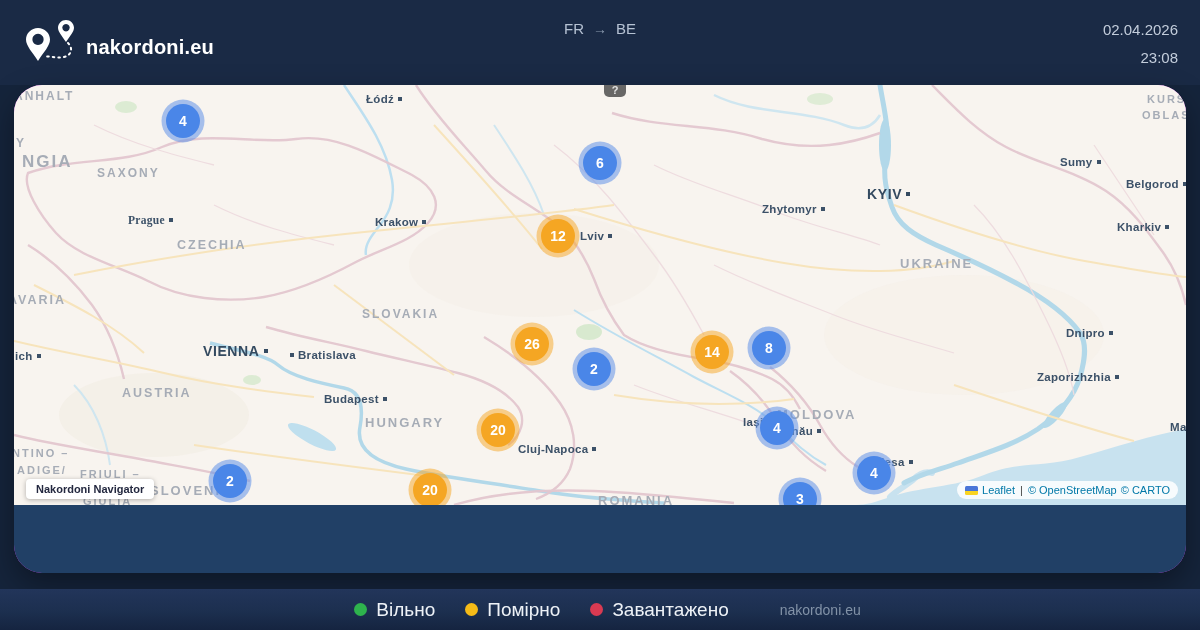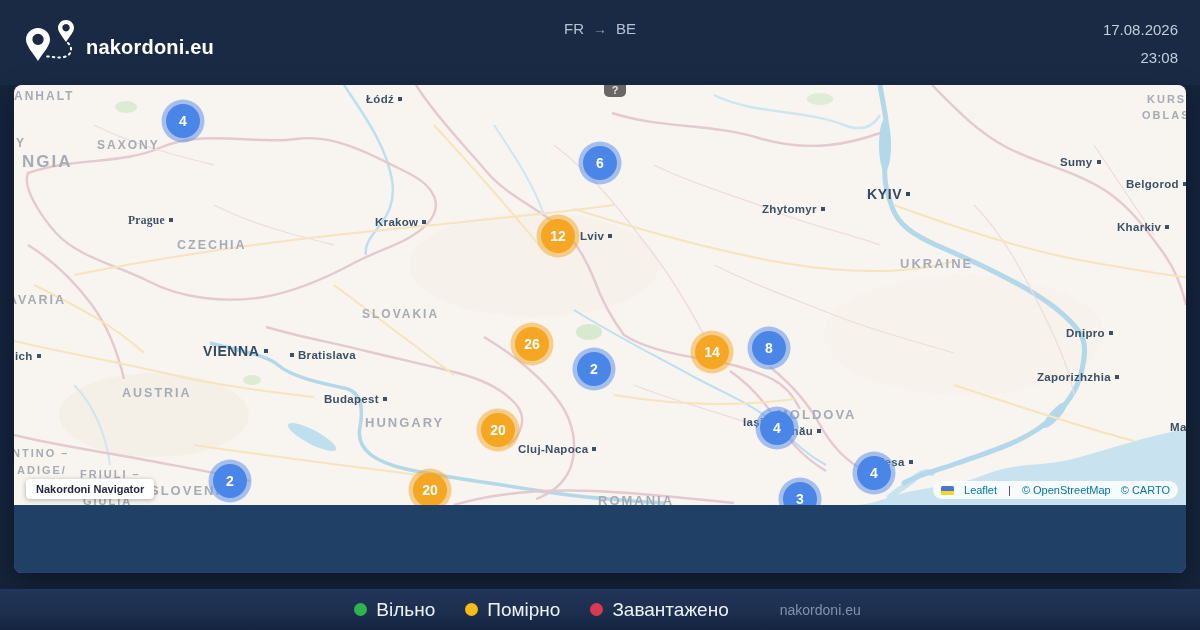--- a/index.html
+++ b/index.html
@@ -11,38 +11,38 @@
   .brand{position:absolute;left:25px;top:19px;display:flex;align-items:center;gap:9px;color:#fff;}
   .brand svg{display:block;}
   .brand-text{font-size:20px;font-weight:700;letter-spacing:.2px;margin-top:10px;}
   .title-block{position:absolute;left:50%;top:0;transform:translateX(-50%);height:85px;text-align:center;padding-top:13px;box-sizing:border-box;}
   .page-title{margin:0;font-size:21px;font-weight:700;color:#ffffff;letter-spacing:.2px;white-space:nowrap;}
   .route{margin-top:7px;font-size:15px;color:#b6c2d3;display:flex;justify-content:center;gap:9px;align-items:center;}
   .route .arrow{color:#8d9cb1;font-size:14px;}
   .datetime{position:absolute;right:22px;top:16px;text-align:right;font-size:15px;color:#c3cddb;line-height:28px;}
 
   
-  .card{position:absolute;left:14px;top:85px;width:1172px;height:488px;border-radius:8px;overflow:hidden;background:#d946ef;box-shadow:0 12px 30px rgba(0,0,0,.35);}
+  .card{position:absolute;left:14px;top:85px;width:1172px;height:488px;border-radius:28px;overflow:hidden;background:#d946ef;box-shadow:0 12px 30px rgba(0,0,0,.35);}
   .map{position:relative;width:1172px;height:420px;background:#f8f4ef;overflow:hidden;cursor:grab;}
   .geo{position:absolute;left:0;top:0;z-index:0;}
   .card-footer{height:68px;background:#214066;}
 
   .country-label{position:absolute;transform:translateY(-50%);color:#a6acb6;font-weight:700;letter-spacing:2px;white-space:nowrap;z-index:1;}
   .city-label{position:absolute;transform:translateY(-50%);color:#3c5168;font-weight:700;font-size:11.5px;letter-spacing:.3px;white-space:nowrap;z-index:2;display:flex;align-items:center;}
   .city-label.capital{font-size:14px;color:#344a60;letter-spacing:.6px;}
   .city-label.dot-right::after{content:"";width:4px;height:4px;background:currentColor;display:inline-block;margin-left:4px;}
   .city-label.dot-left::before{content:"";width:4px;height:4px;background:currentColor;display:inline-block;margin-right:4px;}
 
   .marker{position:absolute;width:34px;height:34px;margin:-17px 0 0 -17px;border-radius:50%;display:flex;align-items:center;justify-content:center;color:#fff;font-weight:700;font-size:14px;z-index:5;cursor:pointer;}
   .marker.low{background:var(--marker-low);box-shadow:0 0 0 4.5px var(--marker-low-ring);}
   .marker.moderate{background:var(--marker-moderate);box-shadow:0 0 0 4.5px var(--marker-moderate-ring);}
 
   .partial-control{position:absolute;left:590px;top:-9px;width:22px;height:21px;background:rgba(72,72,72,.82);border-radius:5px;color:#e3e3e3;font-size:11px;font-weight:700;text-align:center;line-height:28px;z-index:6;cursor:pointer;}
   .navigator-badge{position:absolute;left:12px;bottom:6px;background:#ffffff;border-radius:4px;padding:4px 10px;font-size:11px;font-weight:600;color:#23283f;box-shadow:0 1px 5px rgba(0,0,0,.3);z-index:8;white-space:nowrap;}
-  .attribution{position:absolute;right:8px;bottom:6px;background:rgba(255,255,255,.85);border-radius:10px;padding:3px 8px;font-size:11px;color:#333;display:flex;align-items:center;gap:10px;z-index:8;white-space:nowrap;text-align:center;}
+  .attribution{position:absolute;right:8px;bottom:6px;background:rgba(255,255,255,.85);border-radius:10px;padding:3px 8px;font-size:11px;color:#333;display:flex;align-items:center;gap:4px;z-index:8;white-space:nowrap;text-align:center;}
   .attribution a{color:var(--link);text-decoration:none;cursor:pointer;}
   .attribution .sep{color:#444;margin:0 1px;}
   .flag{width:13px;height:9px;border-radius:1.5px;background:linear-gradient(180deg,#4a76d8 0%,#4a76d8 50%,#f9d423 50%,#f9d423 100%);display:inline-block;}
 
   
   .legend-bar{position:absolute;left:0;top:589px;width:1200px;height:41px;background:linear-gradient(180deg,#22355a 0%,#1c2f4f 55%,#152440 100%);display:flex;align-items:center;justify-content:center;}
   .legend-item{display:flex;align-items:center;margin:0 15px;gap:9px;}
   .legend-dot{width:13px;height:13px;border-radius:50%;}
   .legend-label{color:#eef2f7;font-size:19px;}
   .footer-brand{color:#8292a7;font-size:14px;margin-left:36px;}
@@ -62,21 +62,21 @@
       <span class="brand-text">nakordoni.eu</span>
     </div>
     <div class="title-block">
       <div class="route">
         <span>FR</span>
         <span class="arrow">→</span>
         <span>BE</span>
       </div>
     </div>
     <div class="datetime">
-      <div>17.08.2026</div>
+      <div>02.04.2026</div>
       <div>23:08</div>
     </div>
   </header>
 
   <div class="card">
     <div class="map">
       <svg class="geo" width="1172" height="420" viewBox="0 0 1172 420">
 
         <ellipse cx="140" cy="330" rx="95" ry="42" fill="#f2ece3" opacity="0.6"></ellipse>
         <ellipse cx="520" cy="180" rx="125" ry="52" fill="#f4efe7" opacity="0.55"></ellipse>
@@ -137,21 +137,21 @@
           <path d="M940,300 C1000,320 1060,340 1120,356"></path>
           <path d="M320,200 C360,230 400,260 440,290"></path>
           <path d="M20,200 C60,220 100,240 130,268"></path>
         </g>
       </svg>
 
       <div id="country-labels">
           <div class="country-label" style="left: 0px; top: 11px; font-size: 12px;">ANHALT</div>
           <div class="country-label" style="left: 2px; top: 58px; font-size: 12px;">Y</div>
           <div class="country-label" style="left: 8px; top: 77px; font-size: 17px;">NGIA</div>
-          <div class="country-label" style="left: 83px; top: 60px; font-size: 12px;">SAXONY</div>
+          <div class="country-label" style="left: 83px; top: 88px; font-size: 12px;">SAXONY</div>
           <div class="country-label" style="left: 163px; top: 160px; font-size: 12.5px;">CZECHIA</div>
           <div class="country-label" style="left: -6px; top: 215px; font-size: 12.5px;">AVARIA</div>
           <div class="country-label" style="left: 108px; top: 308px; font-size: 12.5px;">AUSTRIA</div>
           <div class="country-label" style="left: 348px; top: 229px; font-size: 12px;">SLOVAKIA</div>
           <div class="country-label" style="left: 351px; top: 337px; font-size: 13px;">HUNGARY</div>
           <div class="country-label" style="left: 136px; top: 405px; font-size: 13px;">SLOVENIA</div>
           <div class="country-label" style="left: 886px; top: 178px; font-size: 13px;">UKRAINE</div>
           <div class="country-label" style="left: 763px; top: 329px; font-size: 13px;">MOLDOVA</div>
           <div class="country-label" style="left: 584px; top: 415px; font-size: 13px;">ROMANIA</div>
           <div class="country-label" style="left: 1133px; top: 14px; font-size: 11px;">KURSK</div>

